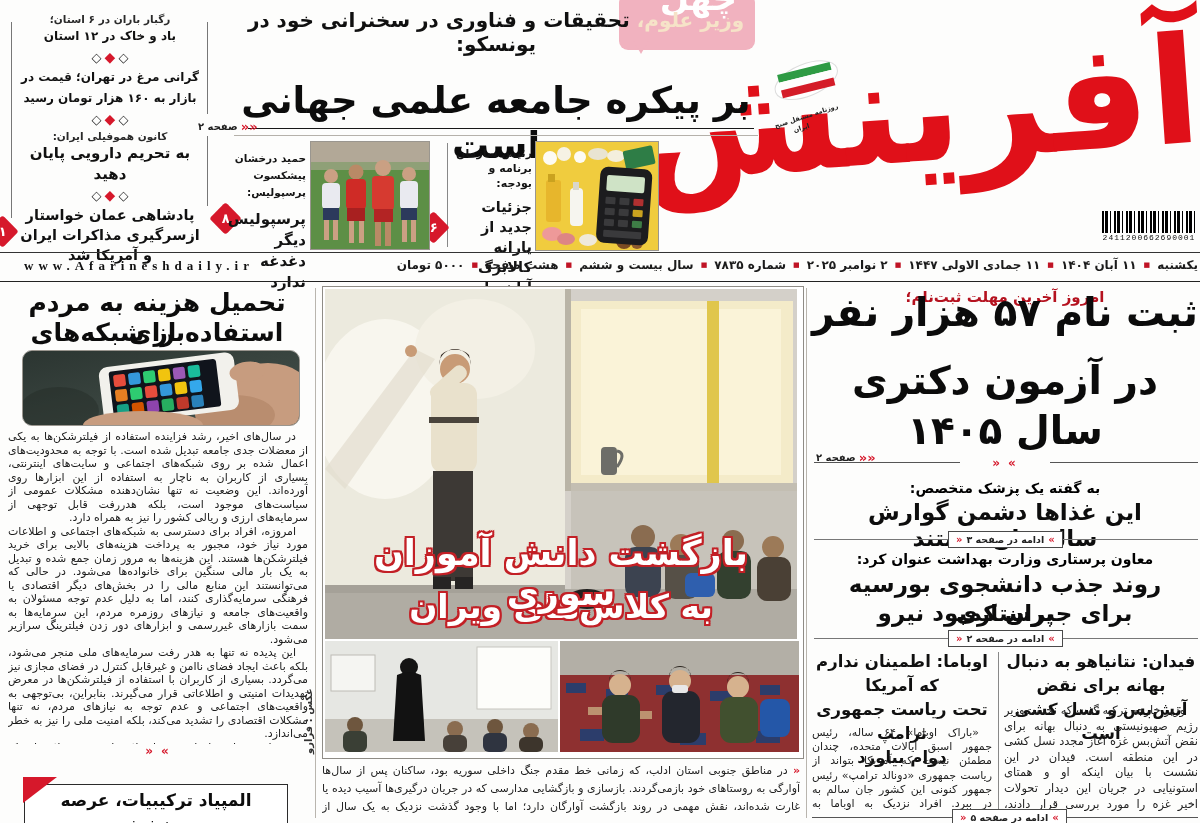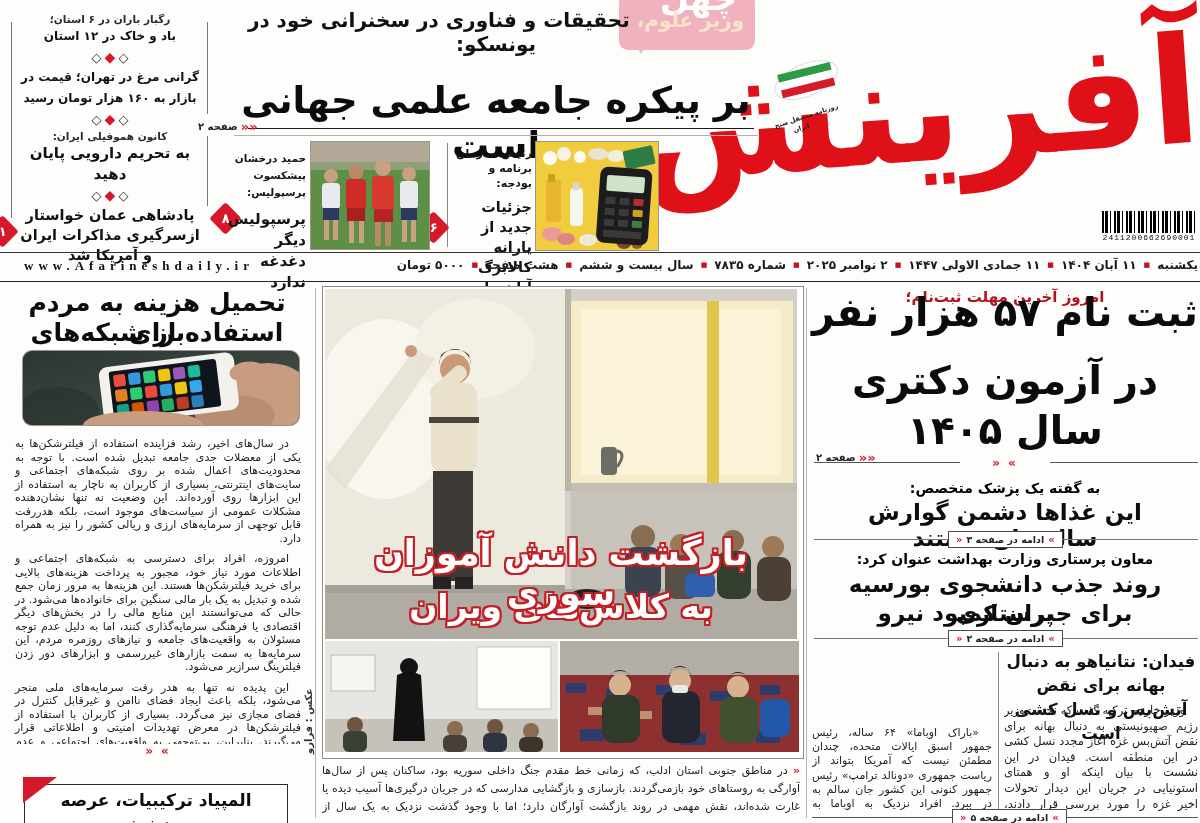--- a/index.html
+++ b/index.html
@@ -51,21 +51,21 @@
   .body-sm p{margin:0;text-indent:13px;}
   
   .frame{border:1px solid #8f8c86;background:#fff;padding:2px;}
   .ovl{color:#fff;font-weight:900;text-shadow:-2px 0 0 #c32026,2px 0 0 #c32026,0 -2px 0 #c32026,0 2px 0 #c32026,-2px -2px 0 #c32026,2px 2px 0 #c32026,2px -2px 0 #c32026,-2px 2px 0 #c32026;}
   .cap{font-size:11px;line-height:18.2px;color:#222;}
   .cap .cv{color:#d6182b;font-weight:900;}
   .credit{writing-mode:vertical-rl;transform:rotate(180deg);font-size:10px;font-weight:700;color:#333;}
   
   .h-left{font-size:25px;font-weight:900;line-height:30px;color:#0c0c0c;}
   .lbody{font-size:11px;line-height:13.5px;color:#1c1c1c;}
-  .lbody p{margin:7px;text-indent:12px;}
+  .lbody p{margin:0;text-indent:12px;}
   .obox{border:1.5px solid #2b2b2b;background:#fff;}
   .obox .tri{position:absolute;top:-8px;left:-2px;width:0;height:0;border-top:26px solid #d6182b;border-right:34px solid transparent;}
   .obox .t{font-size:17px;font-weight:900;line-height:25px;color:#0d0d0d;}
   .tag{position:absolute;right:-2px;bottom:-7px;background:#d6182b;color:#fff;font-size:9.5px;font-weight:700;padding:1px 12px;}
   .photo{border:1px solid #9a968f;}
 </style>
 </head>
 <body>
 
 <div id="page">
@@ -274,20 +274,25 @@
     <span class="cv">»</span>
       <span>ادامه در صفحه ۲</span>
       <span class="cv">«</span>
   </div>
 
   <div class="abs h-sub" style="left:1004px;top:650px;width:194px;text-align:center;">فیدان: نتانیاهو به دنبال بهانه برای نقض آتش‌بس و نسل کشی است</div>
   <div class="abs body-sm jus" style="left:1004px;top:703px;width:194px;height:108px;overflow:hidden;">
     <p>وزیر خارجه ترکیه گفت که نخست‌وزیر رژیم صهیونیستی به دنبال بهانه برای نقض آتش‌بس غزه آغاز مجدد نسل کشی در این منطقه است. فیدان در این نشست با بیان اینکه او و همتای استونیایی در جریان این دیدار تحولات اخیر غزه را مورد بررسی قرار دادند، گفت: «نتانیاهو به دنبال بهانه برای نقض آتش‌بس و آغاز مجدد نسل کشی در مقابل دیدگان تمام جهان است.»</p>
   </div>
   <div class="abs vrule-light" style="left:998px;top:652px;height:158px;border-color:#888;"></div>
+  <div class="abs" style="left:812px;top:650px;width:180px;">
+    <div class="h-sub ctr">اوباما: اطمینان ندارم که آمریکا</div>
+    <div class="h-sub ctr">تحت ریاست جمهوری ترامپ</div>
+    <div class="h-sub ctr">دوام بیاورد</div>
+  </div>
   <div class="abs body-sm jus" style="left:812px;top:726px;width:180px;height:84px;overflow:hidden;font-size:11px;line-height:14.2px;">
     <p>«باراک اوباما» ۶۴ ساله، رئیس جمهور اسبق ایالات متحده، چندان مطمئن نیست که آمریکا بتواند از ریاست جمهوری «دونالد ترامپ» رئیس جمهور کنونی این کشور جان سالم به در ببرد. افراد نزدیک به اوباما به سی‌ان‌ان گفتند که حملات مستقیم ترامپ برای جلوگیری از قدرت دموکرات‌ها، رئیس جمهور سابق را در مورد سرنوشت حزبش نگران کرده است.</p>
   </div>
   <div class="abs hrule-thin" style="left:812px;top:817px;width:386px;border-color:#555;"></div>
   <div class="cont" style="left:952px;top:809px;">
     <span class="cv">»</span>
       <span>ادامه در صفحه ۵</span>
       <span class="cv">«</span>
   </div>
 

